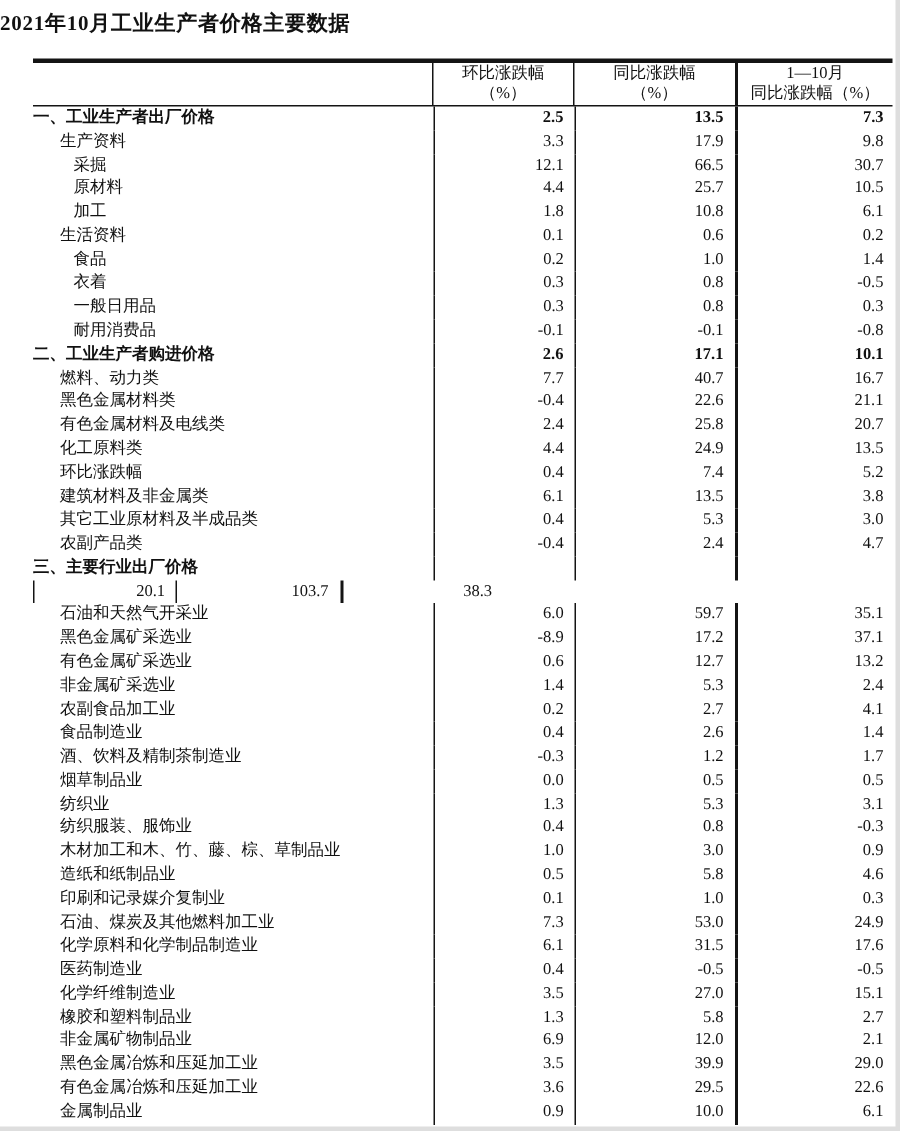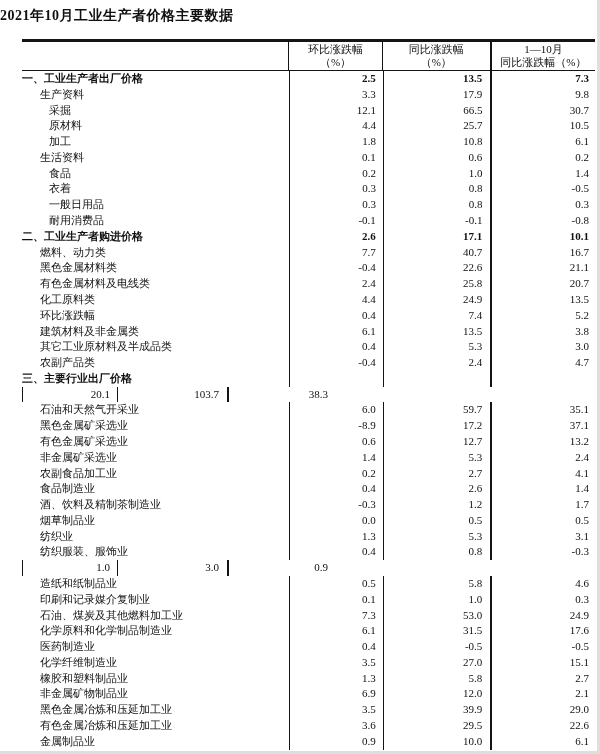--- a/index.html
+++ b/index.html
@@ -314,20 +314,21 @@
   </div>
 
   <div class="row">
     <div class="cell label-cell lv1">纺织服装、服饰业</div>
     <div class="cell c1 num-cell">0.4</div>
     <div class="cell c2 num-cell">0.8</div>
     <div class="cell c3 num-cell">-0.3</div>
   </div>
 
   <div class="row">
+    <div class="cell label-cell lv1">木材加工和木、竹、藤、棕、草制品业</div>
     <div class="cell c1 num-cell">1.0</div>
     <div class="cell c2 num-cell">3.0</div>
     <div class="cell c3 num-cell">0.9</div>
   </div>
 
   <div class="row">
     <div class="cell label-cell lv1">造纸和纸制品业</div>
     <div class="cell c1 num-cell">0.5</div>
     <div class="cell c2 num-cell">5.8</div>
     <div class="cell c3 num-cell">4.6</div>

